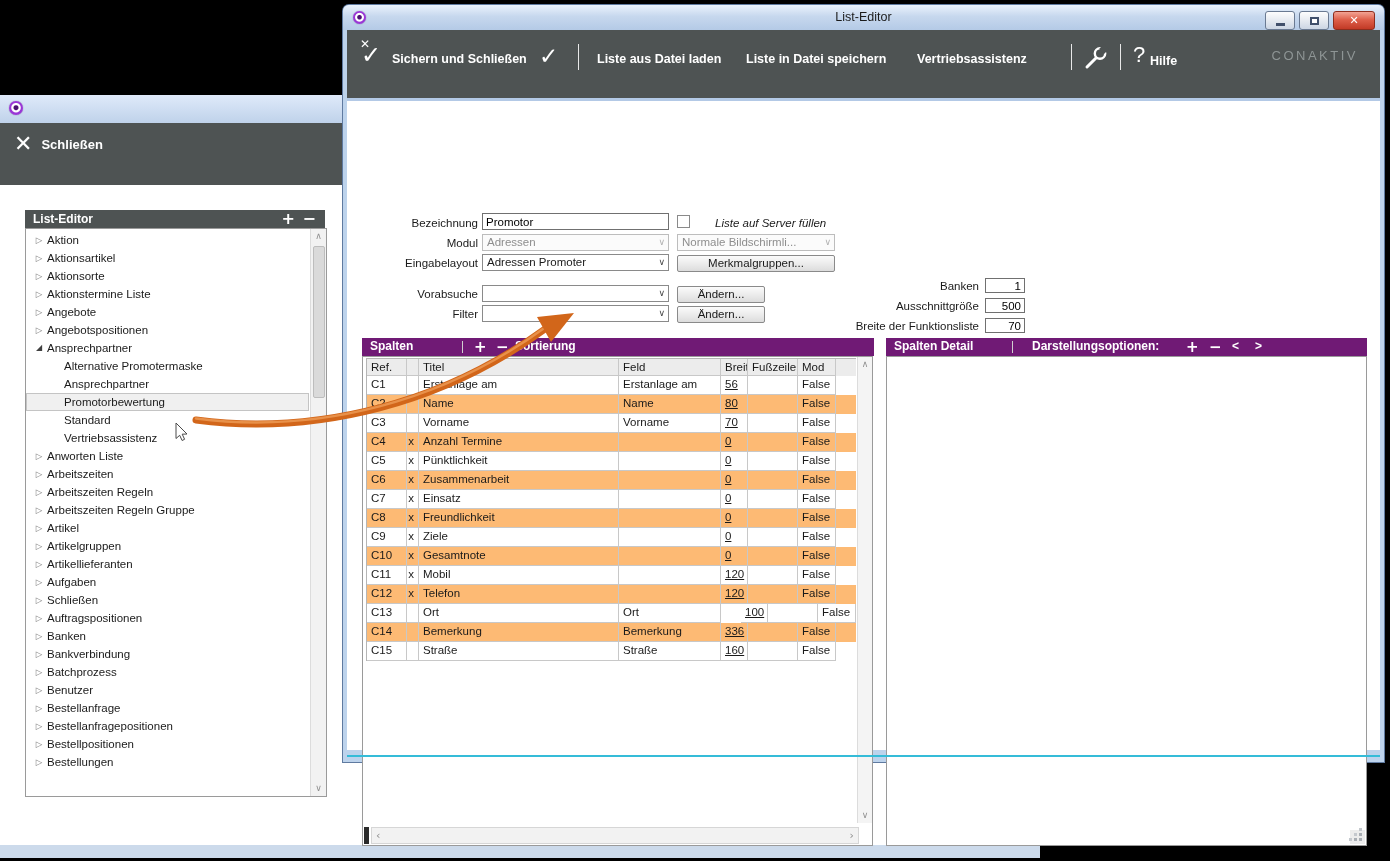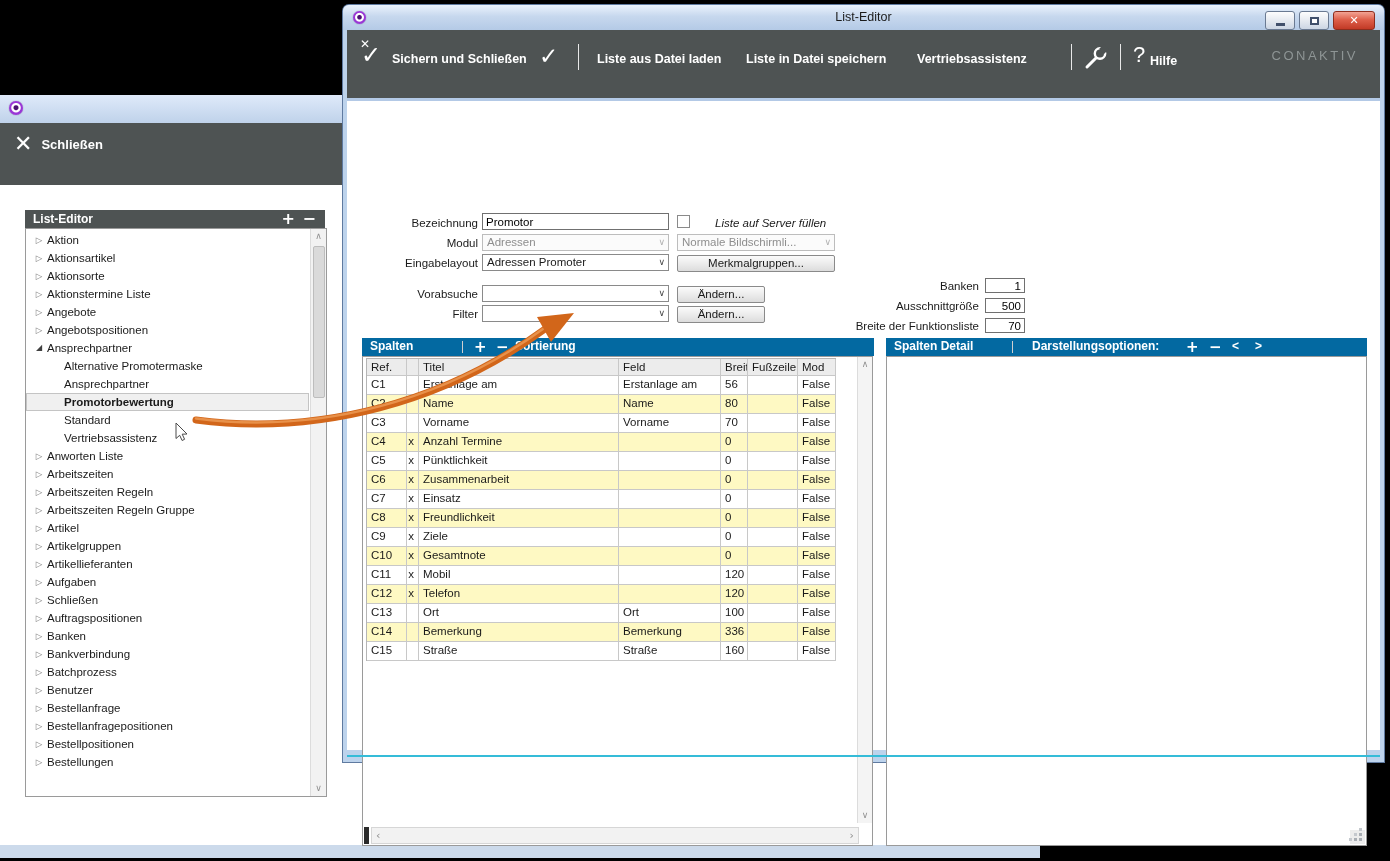--- a/index.html
+++ b/index.html
@@ -26,21 +26,21 @@
       font-family:"DejaVu Sans",sans-serif;}
   #bg-listbox{left:25px;top:133px;width:300px;height:567px;background:#fff;border:1px solid #9a9a9a;overflow:hidden;}
   #tree-list{position:absolute;left:0;top:2px;width:283px;}
   .tree-row{position:relative;height:18px;line-height:18px;white-space:nowrap;}
   .tree-row .expander{position:absolute;left:7px;top:0;width:12px;text-align:center;
       font-family:"DejaVu Sans",sans-serif;}
   .tree-row .expander.collapsed{font-size:8.5px;color:#7c7c7c;}
   .tree-row .expander.expanded{font-size:8px;color:#404040;}
   .tree-row .tlabel{position:absolute;left:21px;top:0;}
   .tree-row.child .tlabel{left:38px;}
-  .tree-row.selected{background:#f0f0f0;outline:1px solid #c4c4c4;outline-offset:-1px;font-weight:bold;}
+  .tree-row.selected{background:#f0f0f0;outline:1px solid #c4c4c4;outline-offset:-1px;}
   .vscroll{position:absolute;right:0;top:0;width:15px;background:#f2f2f2;border-left:1px solid #dcdcdc;}
   .scroll-arrow{position:absolute;left:0;width:100%;text-align:center;color:#8f8f8f;
       font-family:"DejaVu Sans",sans-serif;font-size:9px;height:15px;line-height:15px;}
   .scroll-thumb{position:absolute;left:2px;width:10px;background:#dadada;border:1px solid #bdbdbd;border-radius:2px;}
   #bg-bottombar{left:0;top:750px;width:100%;height:13px;background:#ccdaeb;}
   .grip{width:15px;height:14px;background:#ececec;}
   .grip i{position:absolute;right:3px;bottom:3px;width:3px;height:3px;background:#a8adb3;
       box-shadow:-5px 0 #a8adb3,0 -5px #a8adb3,-5px -5px #c4c8cd,-10px 0 #c4c8cd,0 -10px #c4c8cd;}
   #bg-grip{left:1014px;top:735px;}
 
@@ -80,33 +80,33 @@
   .tinput.num{text-align:right;height:15px;}
   .dd{position:absolute;border:1px solid #8a8a8a;background:#fff;height:17px;box-sizing:border-box;
       padding:1px 16px 0 4px;white-space:nowrap;overflow:hidden;}
   .dd .chev{position:absolute;right:3px;top:2px;font-size:9px;color:#444;font-family:"DejaVu Sans",sans-serif;}
   .dd.disabled{border-color:#bdbdbd;background:#fbfbfb;color:#8e8e8e;}
   .dd.disabled .chev{color:#b0b0b0;}
   .btn{position:absolute;border:1px solid #8a8a8a;border-radius:2px;height:17px;box-sizing:border-box;
       background:linear-gradient(#fbfbfb,#e9e9e9 60%,#dcdcdc);text-align:center;padding-top:1px;}
   .cb{position:absolute;width:13px;height:13px;border:1px solid #8a8a8a;background:#fff;box-sizing:border-box;}
 
-  .darkbar{position:absolute;height:18px;background:#0369a1;color:#fff;}
+  .darkbar{position:absolute;height:18px;background:#701a75;color:#fff;}
   .darkbar span{position:absolute;top:1px;font-size:12px;font-weight:bold;white-space:nowrap;}
   .darkbar .pm{font-family:"DejaVu Sans",sans-serif;font-size:15px;top:0px;}
   .darkbar .bardiv{position:absolute;top:3px;width:1px;height:12px;background:#cfcfcf;}
 
   #table-box{left:15px;top:255px;width:511px;height:490px;border:1px solid #9a9a9a;background:#fff;box-sizing:border-box;}
   #grid{position:absolute;left:3px;top:1px;border-left:1px solid #b5b5b5;border-top:1px solid #b5b5b5;}
   .tr{display:flex;height:19px;}
   .tr.head{height:17px;background:#ececec;}
-  .tr.stripe{background:#fef9c3;}
+  .tr.stripe{background:#fdba74;}
   .td{box-sizing:border-box;border-right:1px solid #c8c8c8;border-bottom:1px solid #c8c8c8;
       padding:2px 3px 0 4px;white-space:nowrap;overflow:hidden;}
-  .td.r{text-align:right;padding-right:22px;}
+  .td.r{text-align:right;padding-right:22px;text-decoration:underline;}
   .td.c{text-align:center;padding-left:0;}
   #tbl-vscroll{position:absolute;right:0;top:0;width:14px;height:466px;background:#f4f4f4;border-left:1px solid #dcdcdc;}
   #tbl-hscroll{position:absolute;left:8px;bottom:1px;width:488px;height:17px;background:#f2f2f2;border:1px solid #d6d6d6;box-sizing:border-box;}
   #tbl-hscroll .la{position:absolute;left:4px;top:1px;color:#8f8f8f;font-size:11px;font-family:"DejaVu Sans",sans-serif;}
   #tbl-hscroll .ra{position:absolute;right:4px;top:1px;color:#8f8f8f;font-size:11px;font-family:"DejaVu Sans",sans-serif;}
   #hsb-tab{position:absolute;left:1px;bottom:1px;width:5px;height:17px;background:#2a2a2a;}
 
   #detail-box{left:539px;top:255px;width:481px;height:490px;border:1px solid #9a9a9a;background:#fff;box-sizing:border-box;}
   #detail-grip{right:1px;bottom:1px;}
 
@@ -490,21 +490,21 @@
               <div class="td" style="width: 102px;"></div>
               <div class="td r" style="width: 27px;">120</div>
               <div class="td" style="width: 50px;"></div>
               <div class="td" style="width: 38px;">False</div>
             </div>
             <div class="tr">
               <div class="td" style="width: 40px;">C13</div>
               <div class="td c" style="width: 12px;"></div>
               <div class="td" style="width: 200px;">Ort</div>
               <div class="td" style="width: 102px;">Ort</div>
-              <div class="td r" style="width: 27px;">100</div>
+              <div class="td r" style="width: 27px; margin-left: 20px;">100</div>
               <div class="td" style="width: 50px;"></div>
               <div class="td" style="width: 38px;">False</div>
             </div>
             <div class="tr stripe">
               <div class="td" style="width: 40px;">C14</div>
               <div class="td c" style="width: 12px;"></div>
               <div class="td" style="width: 200px;">Bemerkung</div>
               <div class="td" style="width: 102px;">Bemerkung</div>
               <div class="td r" style="width: 27px;">336</div>
               <div class="td" style="width: 50px;"></div>

